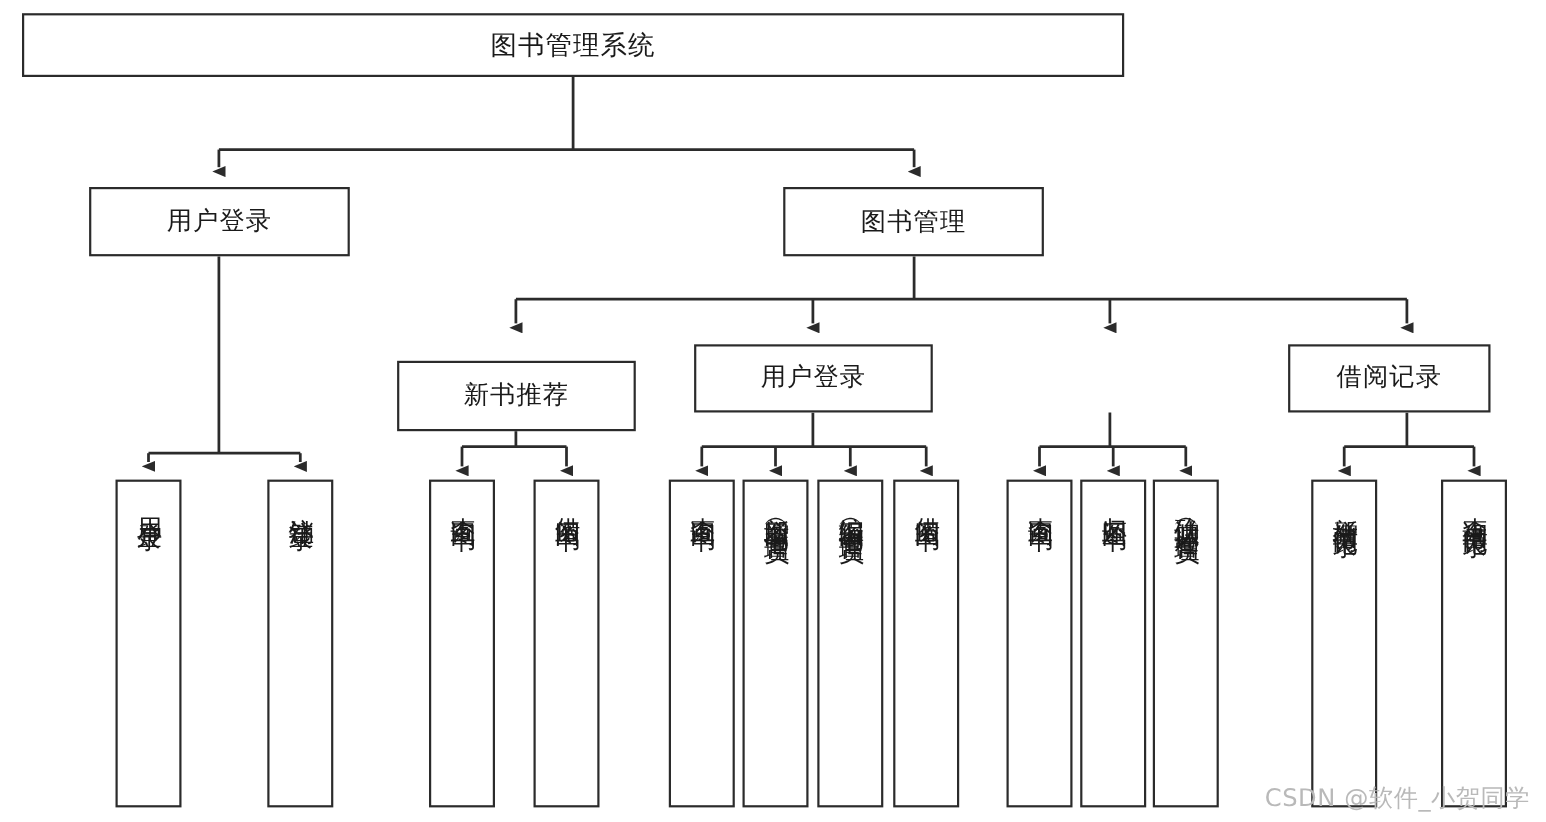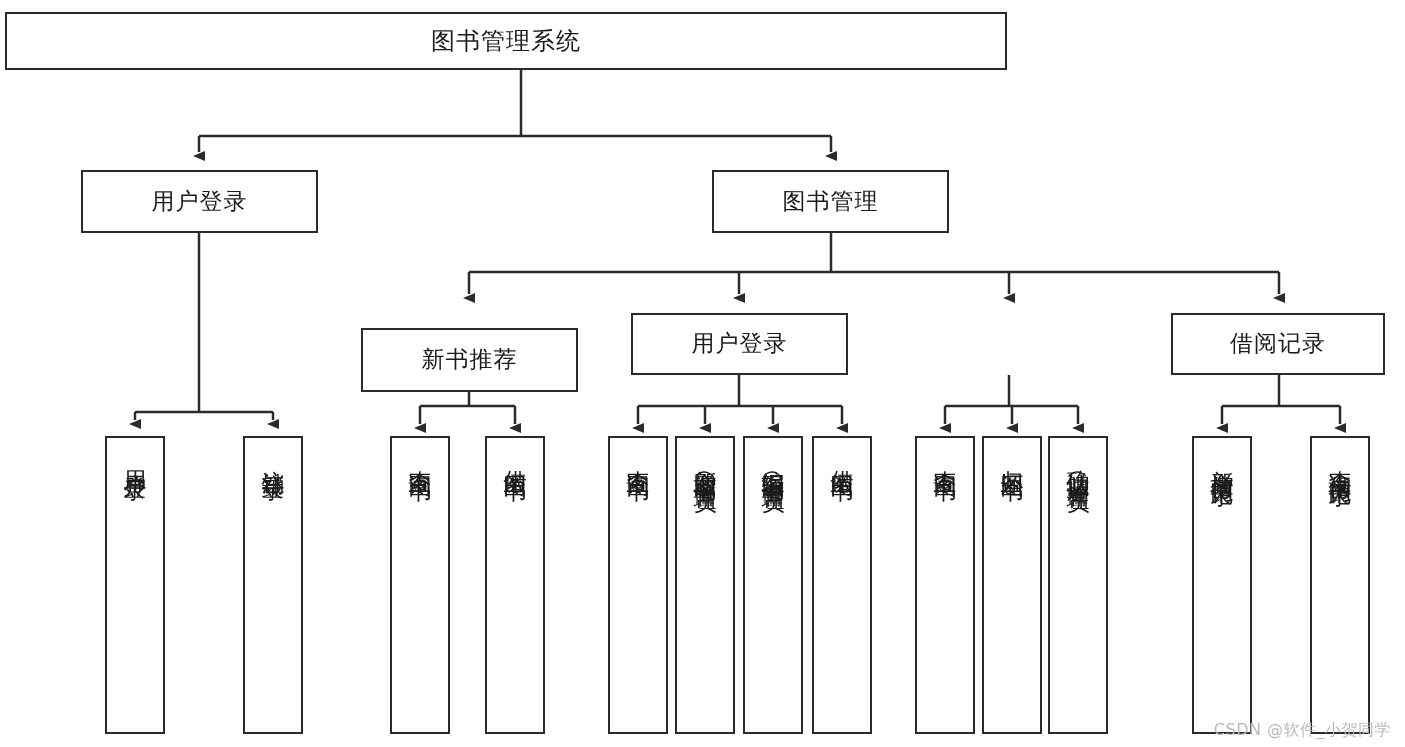--- a/index.html
+++ b/index.html
@@ -62,21 +62,21 @@
     text-orientation: upright;
     font-size: 23px;
     line-height: 1.18;
     letter-spacing: 3px;
     white-space: nowrap;
   }
   .watermark {
     position: absolute;
     right: 14px;
     bottom: 6px;
-    font-size: 16px;
+    font-size: 22px;
     color: #b9b9b9;
     letter-spacing: 0.5px;
     z-index: 5;
     white-space: nowrap;
     font-family: "DejaVu Sans", "Liberation Sans", sans-serif;
     margin-left: 24px;
   }
 </style>
 </head>
 <body>
@@ -127,42 +127,42 @@
       <path d="M1012,406 L1012,424" marker-end="url(#arrow)"></path>
       <path d="M1078,406 L1078,424" marker-end="url(#arrow)"></path>
 
       <path d="M1279,375 L1279,406"></path>
       <path d="M1222,406 L1340,406"></path>
       <path d="M1222,406 L1222,424" marker-end="url(#arrow)"></path>
       <path d="M1340,406 L1340,424" marker-end="url(#arrow)"></path>
     </g>
   </svg>
 
-  <div class="node h-node root" style="left:5px; top:12px; width:1002px; height:58px;">
+  <div class="node h-node root" style="left:20px; top:12px; width:1002px; height:58px;">
     <span class="node-label">图书管理系统</span>
   </div>
 
   <div class="node h-node" style="left:81px; top:170px; width:237px; height:63px;">
     <span class="node-label">用户登录</span>
   </div>
 
   <div class="node h-node" style="left:712px; top:170px; width:237px; height:63px;font-family:Liberation Serif, serif;">
     <span class="node-label">图书管理</span>
   </div>
 
   <div class="node h-node" style="left:361px; top:328px; width:217px; height:64px;">
     <span class="node-label">新书推荐</span>
   </div>
 
   <div class="node h-node" style="left:631px; top:313px; width:217px; height:62px;">
     <span class="node-label">用户登录</span>
   </div>
 
 
-  <div class="node h-node" style="left:1171px; top:313px; width:214px; height:62px;">
+  <div class="node h-node" style="left:1171px; top:313px; width:184px; height:62px;">
     <span class="node-label">借阅记录</span>
   </div>
 
   <div class="node v-node" style="left:105px; top:436px; width:60px; height:298px;">
     <span class="node-label">用户登录</span>
   </div>
 
   <div class="node v-node" style="left:243px; top:436px; width:60px; height:298px;">
     <span class="node-label">注销登录</span>
   </div>

